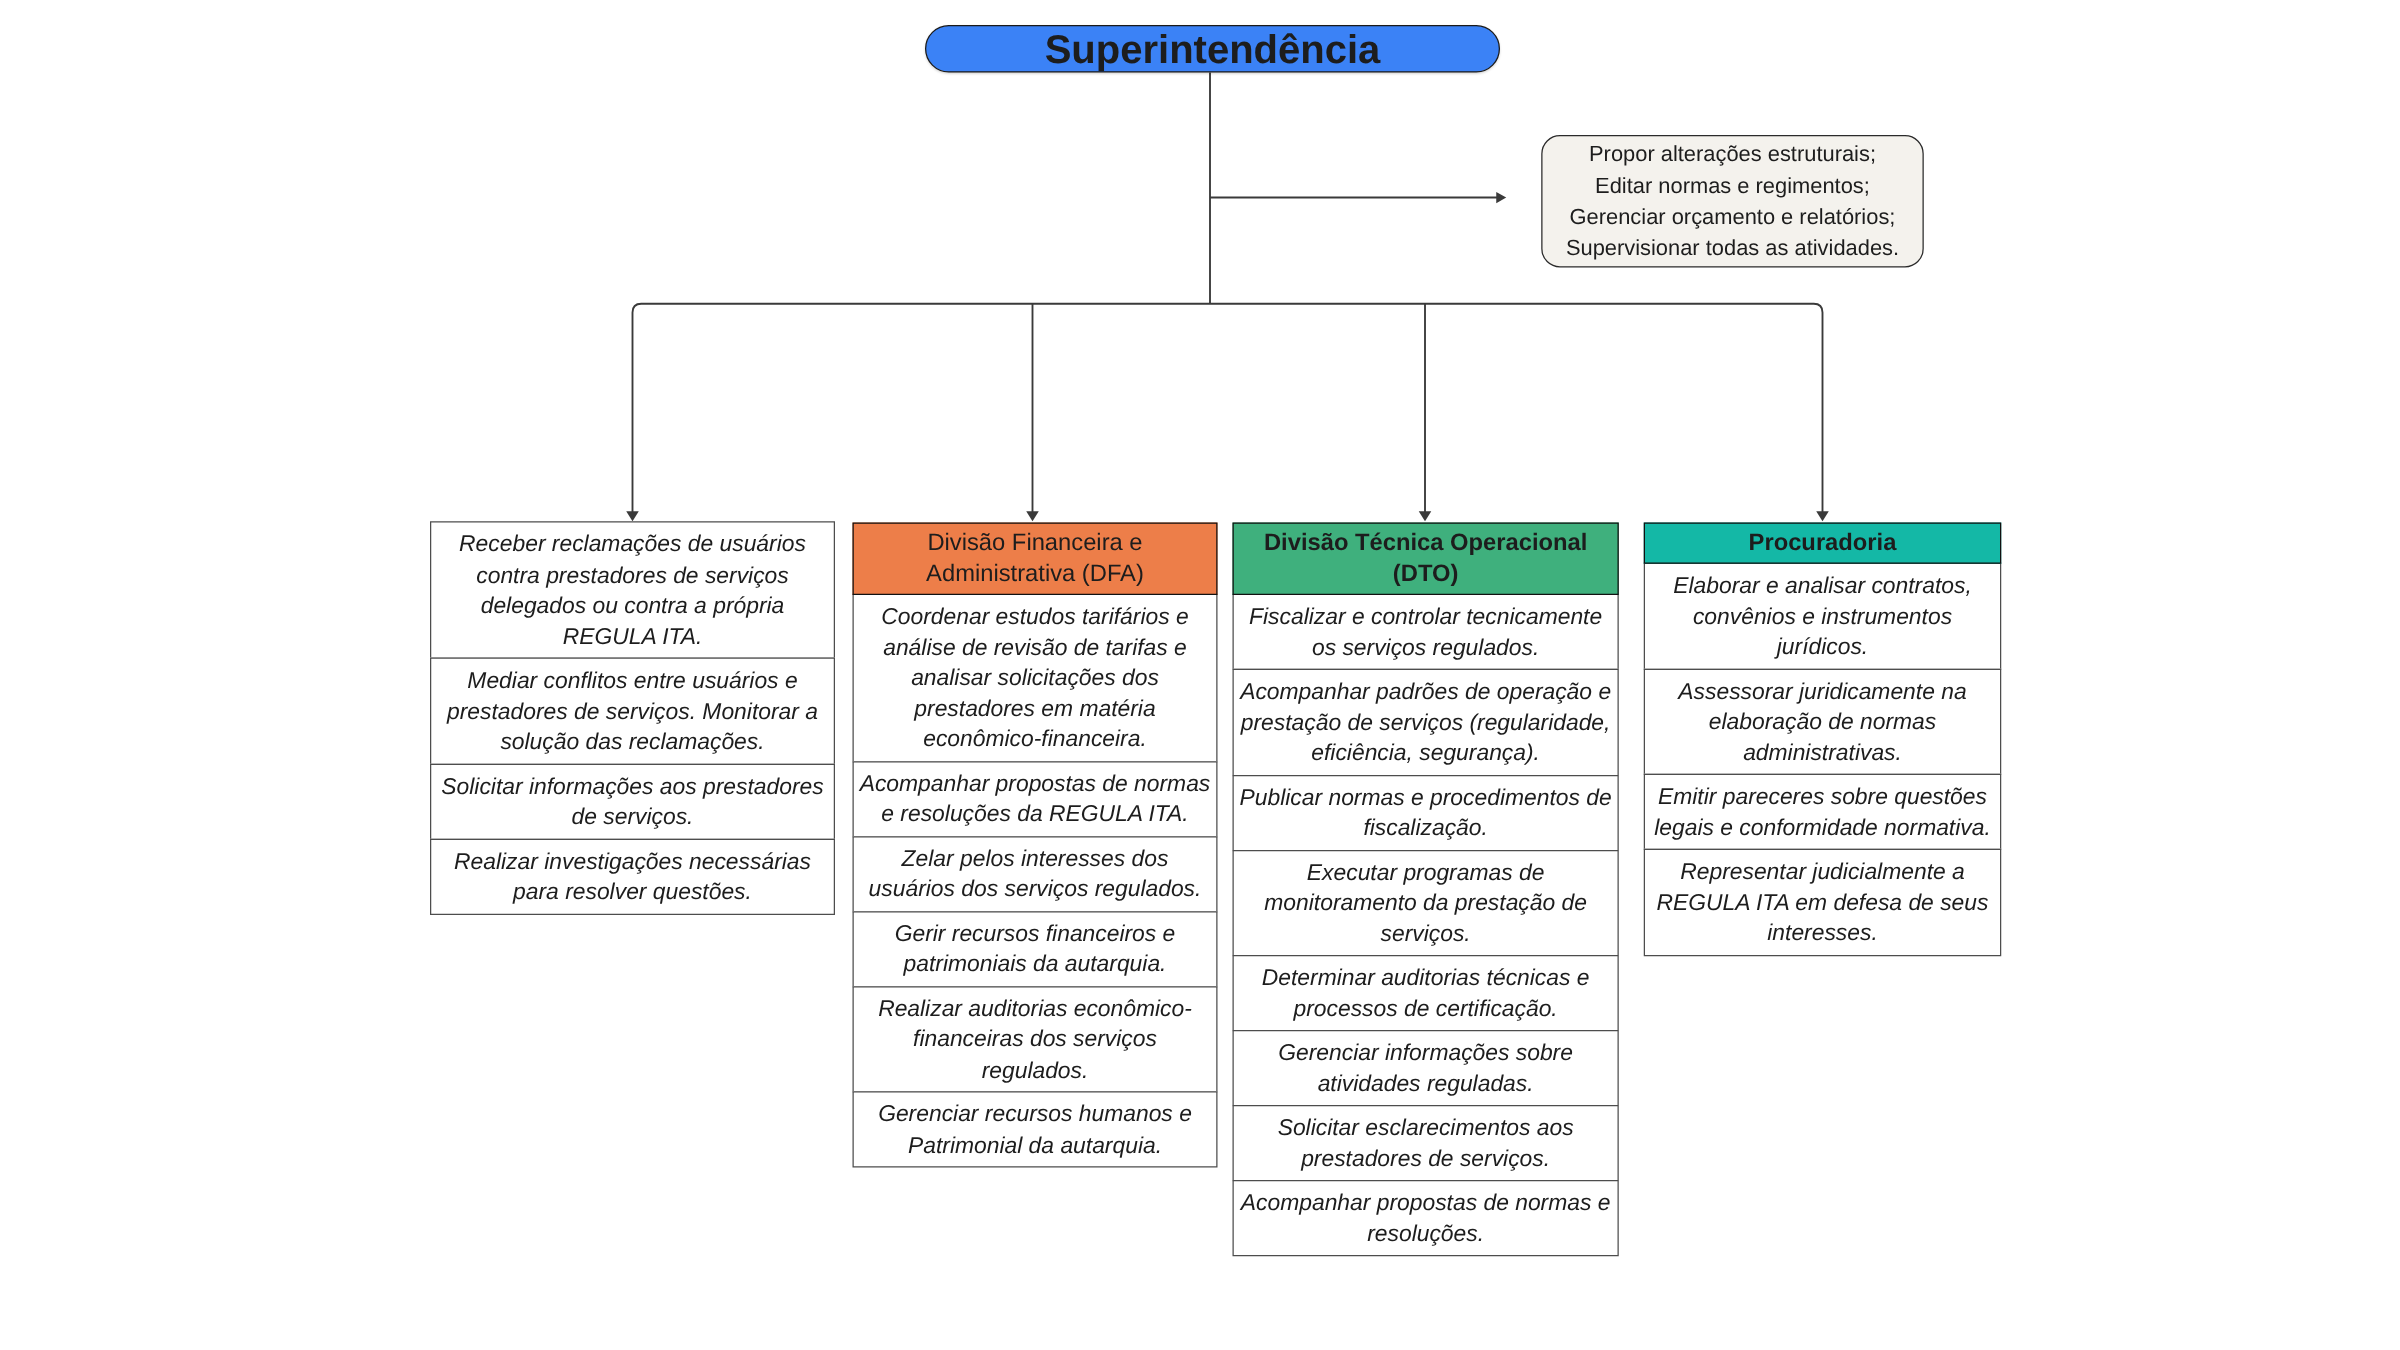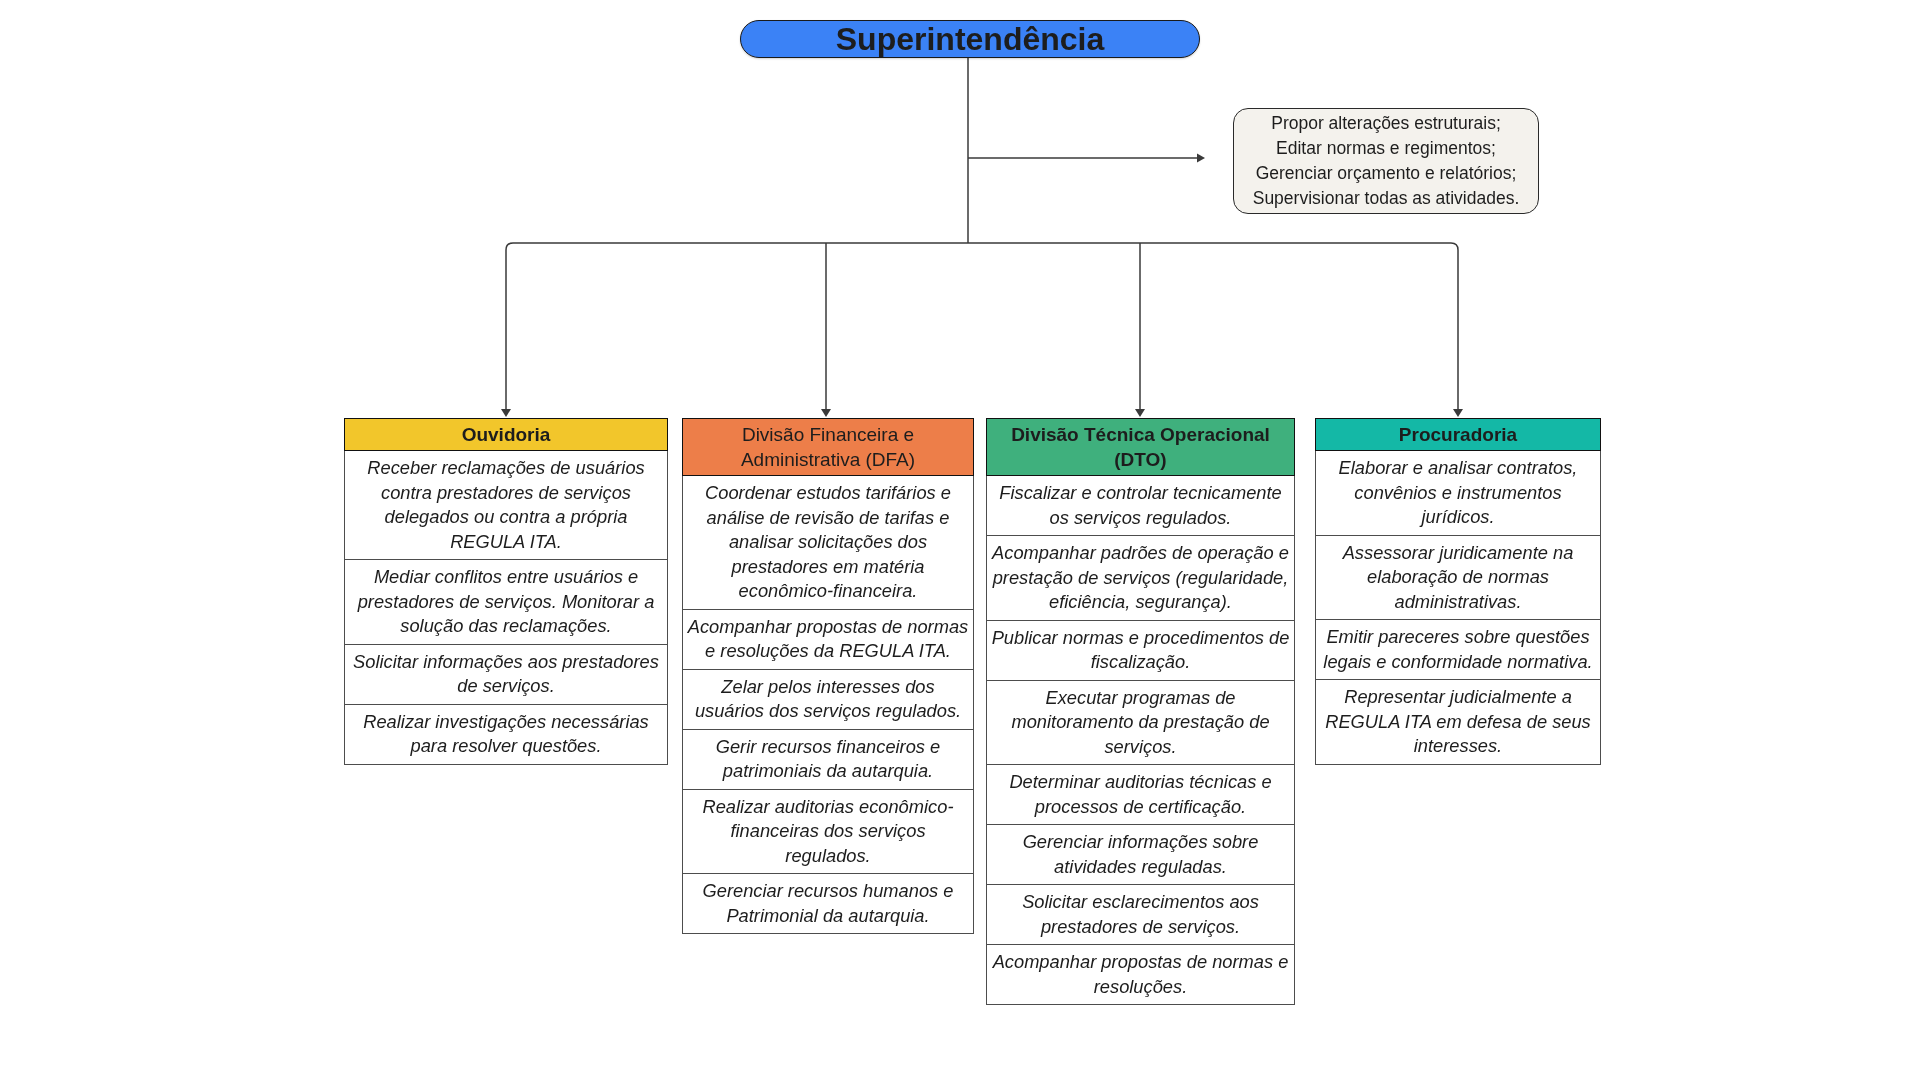--- a/index.html
+++ b/index.html
@@ -119,21 +119,20 @@
   </div>
 
   <div class="note-box">
     <div>Propor alterações estruturais;</div>
     <div>Editar normas e regimentos;</div>
     <div>Gerenciar orçamento e relatórios;</div>
     <div>Supervisionar todas as atividades.</div>
   </div>
 
   <div class="org-col col-ouvidoria">
-    <div class="col-header" style="background: rgb(242, 198, 43);">Ouvidoria</div>
     <div class="org-cell">Receber reclamações de usuários contra prestadores de serviços delegados ou contra a própria REGULA ITA.</div>
     <div class="org-cell">Mediar conflitos entre usuários e prestadores de serviços. Monitorar a solução das reclamações.</div>
     <div class="org-cell">Solicitar informações aos prestadores de serviços.</div>
     <div class="org-cell">Realizar investigações necessárias para resolver questões.</div>
   </div>
 
   <div class="org-col col-dfa">
     <div class="col-header regular" style="background: rgb(237, 126, 73);">Divisão Financeira e Administrativa (DFA)</div>
     <div class="org-cell">Coordenar estudos tarifários e análise de revisão de tarifas e analisar solicitações dos prestadores em matéria econômico-financeira.</div>
     <div class="org-cell">Acompanhar propostas de normas e resoluções da REGULA ITA.</div>

